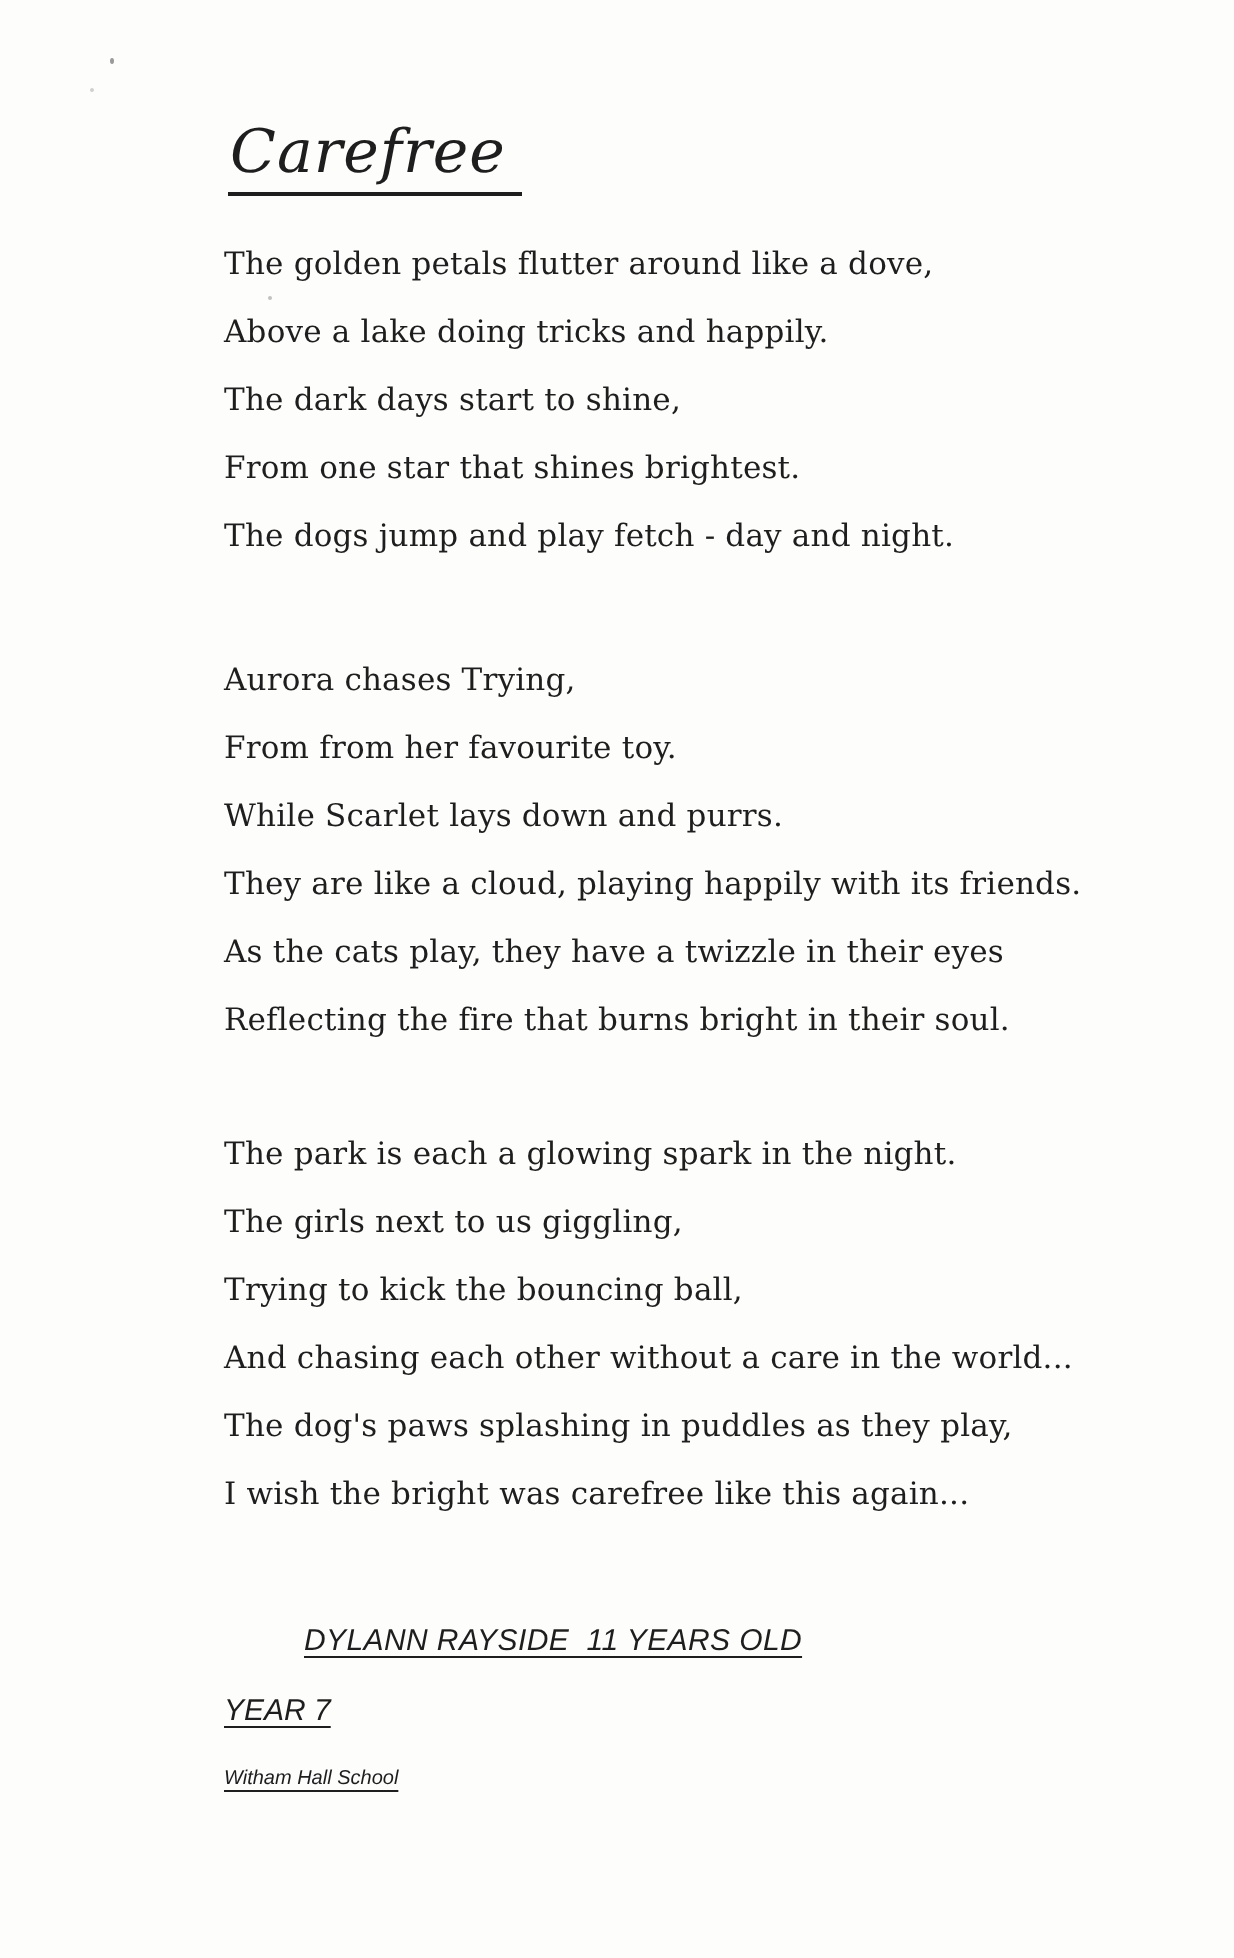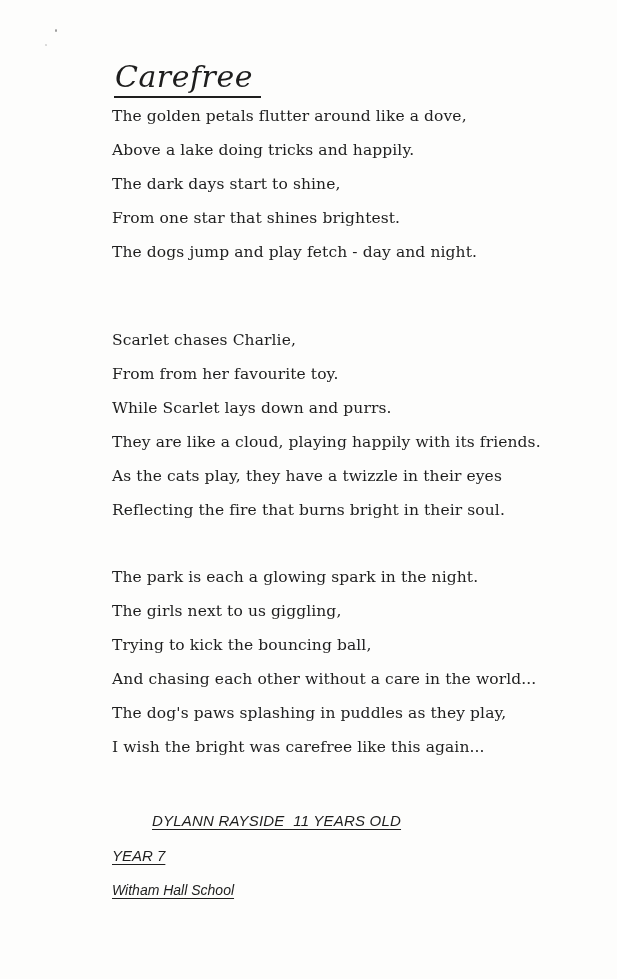--- a/index.html
+++ b/index.html
@@ -31,21 +31,21 @@
     letter-spacing:0.5px;
     display:inline-block;
     border-bottom:2px solid var(--ink);
     padding:0 8px 2px 1px;
   }
   .stanza{
     position:absolute;
     left:112px;
     right:40px;
   }
-  .stanza-1{ top:99px; }
+  .stanza-1{ top:115px; }
   .stanza-2{ top:323px; }
   .stanza-3{ top:560px; }
   .poem-line{
     font-size:15.5px;
     line-height:34px;
     white-space:pre;
     letter-spacing:0.1px;
   }
   .attribution{
     position:absolute;
@@ -58,21 +58,21 @@
     line-height:34.5px;
     font-size:15px;
   }
   .attr-line > span{
     text-decoration:underline;
     text-underline-offset:3px;
     white-space:pre;
   }
   .attr-author{ font-size:15px; letter-spacing:0.2px;margin-left:40px; }
   .attr-year{ font-size:15px; }
-  .attr-school{ font-size:14px; }
+  .attr-school{ font-size:10px; }
   .speck{
     position:absolute;
     background:#9a9a9a;
     border-radius:50%;
   }
   .speck-1{ left:55px; top:29px; width:2px; height:3px; }
   .speck-2{ left:45px; top:44px; width:2px; height:2px; opacity:.45; transform:rotate(40deg); }
   .speck-3{ left:134px; top:148px; width:2px; height:2px; opacity:.6; }
 </style>
 </head>
@@ -88,21 +88,21 @@
 
   <div class="stanza stanza-1">
     <div class="poem-line">The golden petals flutter around like a dove,</div>
     <div class="poem-line">Above a lake doing tricks and happily.</div>
     <div class="poem-line">The dark days start to shine,</div>
     <div class="poem-line">From one star that shines brightest.</div>
     <div class="poem-line">The dogs jump and play fetch - day and night.</div>
   </div>
 
   <div class="stanza stanza-2">
-    <div class="poem-line">Scarlet chases Charlie,</div>
+    <div class="poem-line">Aurora chases Trying,</div>
     <div class="poem-line">From from her favourite toy.</div>
     <div class="poem-line">While Scarlet lays down and purrs.</div>
     <div class="poem-line">They are like a cloud, playing happily with its friends.</div>
     <div class="poem-line">As the cats play, they have a twizzle in their eyes</div>
     <div class="poem-line">Reflecting the fire that burns bright in their soul.</div>
   </div>
 
   <div class="stanza stanza-3">
     <div class="poem-line">The park is each a glowing spark in the night.</div>
     <div class="poem-line">The girls next to us giggling,</div>

